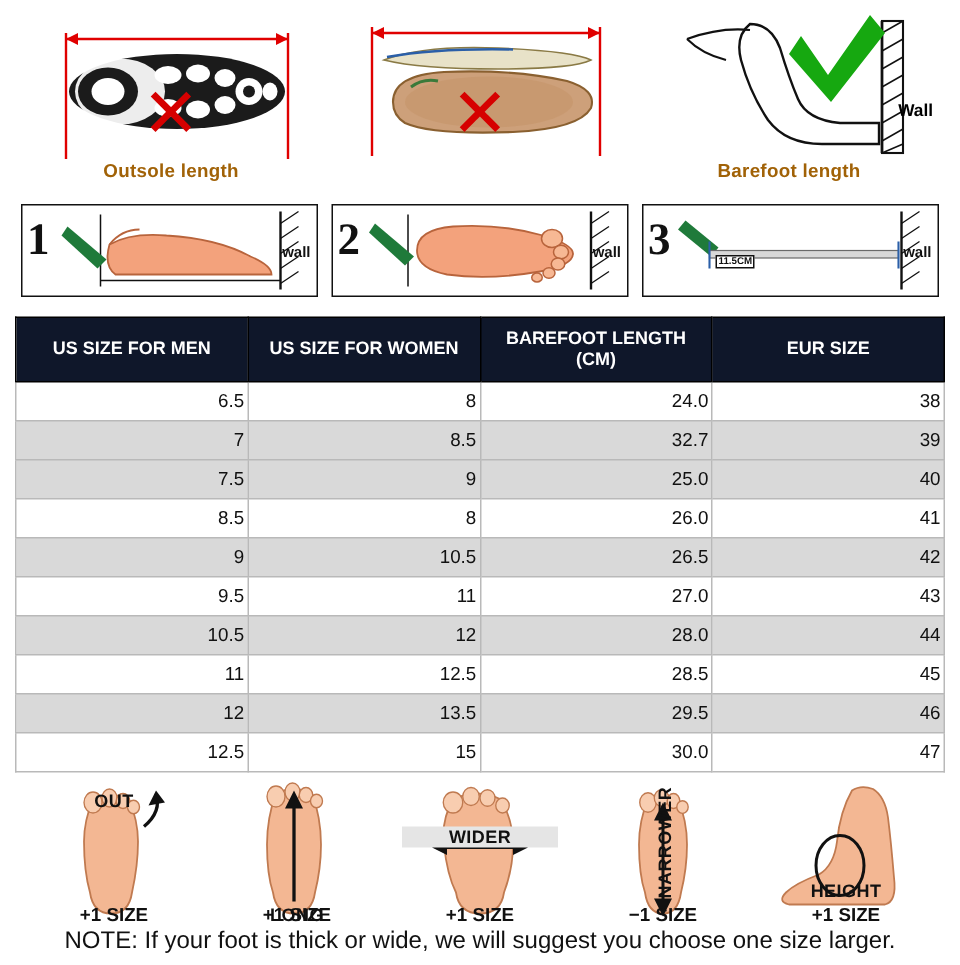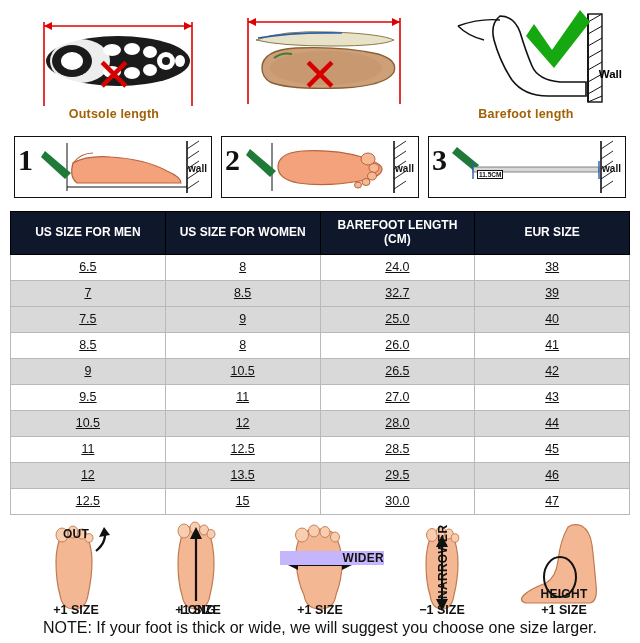--- a/index.html
+++ b/index.html
@@ -117,27 +117,26 @@
   table.size-table th {
     background: #0f172a;
     color: #fff;
     font-size: 12px;
     font-weight: bold;
     padding: 7px 2px;
     border: 1px solid #000;
     line-height: 1.15;
   }
   table.size-table td {
-    text-align: center;
+    text-align: right;
     font-size: 12.5px;
     color: #111;
     padding: 3px 2px;
     border: 1px solid #b9b9b9;
     height: 19px;
-    text-decoration: underline;
   }
   table.size-table tr.odd td { background: #ffffff; }
   table.size-table tr.even td { background: #d9d9d9; }
 
   
   .foot-row {
     display: flex;
     justify-content: space-between;
     align-items: flex-end;
     margin-top: 6px;
@@ -451,21 +450,21 @@
         <g fill="#f8cdb0" stroke="#c07a50" stroke-width=".9">
           <ellipse cx="34" cy="14" rx="6.5" ry="7"></ellipse>
           <ellipse cx="46" cy="10" rx="5.5" ry="6"></ellipse>
           <ellipse cx="57" cy="11" rx="5" ry="5.5"></ellipse>
           <ellipse cx="67" cy="16" rx="4.5" ry="5"></ellipse>
         </g>
         <line x1="24" y1="44" x2="80" y2="44" stroke="#111" stroke-width="2"></line>
         <polygon points="20,44 30,39 30,49" fill="#111"></polygon>
         <polygon points="84,44 74,39 74,49" fill="#111"></polygon>
       </svg>
-      <div class="foot-word" style="left:12px; width:104px; top:30px; background:#c4b5fd;text-align:right;">WIDER</div>
+      <div class="foot-word" style="left:0; width:104px; top:30px; background:#e5e5e5;">WIDER</div>
       <div class="foot-sub">+1 SIZE</div>
     </div>
 
     <div class="foot-cell">
       <svg width="104" height="96" viewBox="0 0 104 96">
         <path d="M42 12 Q 36 26 36 42 Q 36 62 40 74 Q 42 88 52 88 Q 62 88 64 74 Q 68 58 68 42 Q 68 26 62 12 Q 52 6 42 12 Z" fill="#f3b793" stroke="#c07a50" stroke-width="1.2"></path>
         <g fill="#f8cdb0" stroke="#c07a50" stroke-width=".9">
           <ellipse cx="42" cy="14" rx="5.5" ry="6.5"></ellipse>
           <ellipse cx="51" cy="11" rx="4.8" ry="5.5"></ellipse>
           <ellipse cx="59" cy="13" rx="4.2" ry="5"></ellipse>

